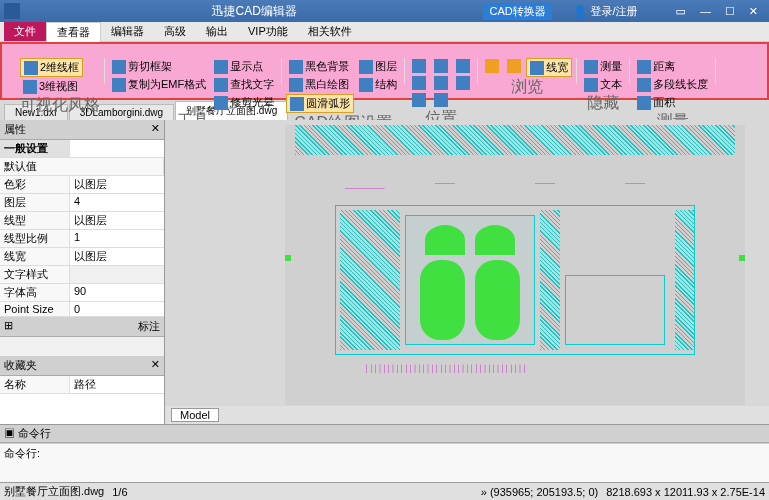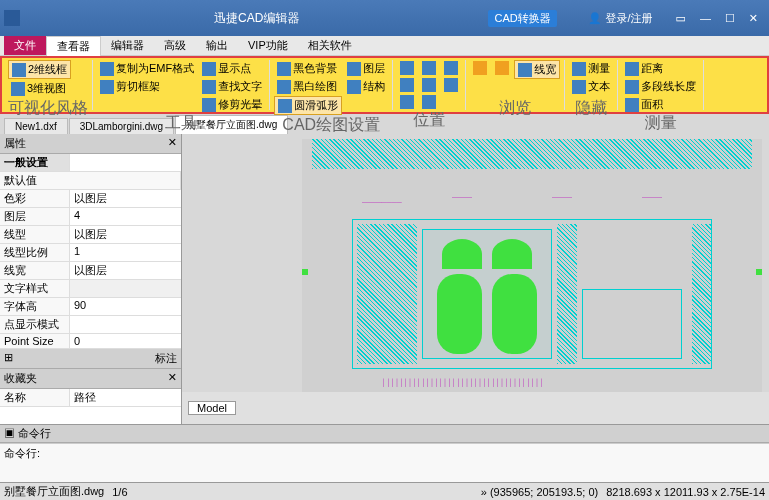--- a/index.html
+++ b/index.html
@@ -1,53 +1,53 @@
 <!DOCTYPE html>
 <html><head>
 <meta charset="utf-8">
 <style>
 *{margin:0;padding:0;box-sizing:border-box;font-family:"Microsoft YaHei",SimSun,sans-serif;font-size:11px}
 body{background:#f0f0f0;width:769px;height:500px;overflow:hidden;display:flex;flex-direction:column}
-.titlebar{height:36px;background:linear-gradient(#4a7ab8,#3a6aa8);display:flex;align-items:center;color:#fff;padding:0 4px}
+.titlebar{height:22px;background:linear-gradient(#4a7ab8,#3a6aa8);display:flex;align-items:center;color:#fff;padding:0 4px}
 .titlebar .logo{width:16px;height:16px;background:#2a5a98;margin-right:6px}
 .titlebar .title{flex:1;text-align:center;font-size:12px}
 .titlebar .tbtn{padding:2px 6px;margin:0 1px;cursor:pointer;color:#fff}
-.titlebar .convert{background:#2b7ed8;border-radius:2px;padding:1px 6px;margin-right:25px}
-.titlebar .login{margin-right:10px}
+.titlebar .convert{background:#2b7ed8;border-radius:2px;padding:1px 6px;margin-right:15px}
+.titlebar .login{margin-right:25px}
 .menubar{height:20px;background:#e8e8e8;display:flex;align-items:center;padding:0 4px;border-bottom:1px solid #ccc}
 .menubar .mfile{background:#be185d;color:#fff;padding:2px 10px}
 .menubar .mtab{padding:2px 10px;cursor:pointer}
 .menubar .mtab.active{background:#fff;border:1px solid #ccc;border-bottom:none}
-.ribbon{height:58px;background:#fde047;border:2px solid #e04040;display:flex;padding:2px;position:relative}
+.ribbon{height:58px;background:#f9a8d4;border:2px solid #e04040;display:flex;padding:14px;position:relative}
 .ribbon-group{display:flex;flex-direction:column;padding:0 4px;border-right:1px solid #ddd}
 .ribbon-group .grp-body{flex:1;display:flex;gap:2px}
 .ribbon-group .grp-label{text-align:center;font-size:16px;color:#666;height:12px}
 .rcol{display:flex;flex-direction:column;gap:1px}
 .rbtn{display:flex;align-items:center;gap:2px;padding:1px 3px;cursor:pointer;white-space:nowrap;font-size:10px}
 .rbtn.sel{background:#fde5a8;border:1px solid #d8a020}
 .rbtn .ico{width:14px;height:14px;background:#4080c0;display:inline-block}
 .doctabs{height:20px;background:#d8d8d8;display:flex;align-items:flex-end;padding:0 4px;gap:1px}
 .doctab{padding:2px 10px;background:#e8e8e8;border:1px solid #bbb;border-bottom:none;font-size:10px;cursor:pointer}
 .doctab.active{background:#fff}
 .main{flex:1;display:flex;overflow:hidden}
-.leftpanel{width:182px;background:#f0f0f0;display:flex;flex-direction:column;border-right:1px solid #999}
+.leftpanel{width:165px;background:#f0f0f0;display:flex;flex-direction:column;border-right:1px solid #999}
 .panel-hdr{background:#d0d0d0;padding:2px 4px;font-size:11px;border-bottom:1px solid #aaa;display:flex;justify-content:space-between}
 .prop-row{display:flex;border-bottom:1px solid #ddd;font-size:10px}
 .prop-row .pk{width:70px;padding:1px 4px;background:#f8f8f8;border-right:1px solid #ddd}
 .prop-row .pv{flex:1;padding:1px 4px;background:#fff}
 .prop-row.hdr{background:#e0e0e0}
 .prop-row.hdr .pk{background:#e0e0e0;font-weight:bold}
 .canvas-area{flex:1;display:flex;flex-direction:column;background:#fff}
 .canvas{flex:1;background:#d8d8d8;position:relative;overflow:hidden}
 .drawing{position:absolute;left:120px;top:5px;width:460px;height:280px;background:#d0d0d0}
 .drawing .frame{position:absolute;border:1px solid #00d0d0}
 .drawing .fill{position:absolute;background:repeating-linear-gradient(45deg,#00d0d0 0,#00d0d0 1px,transparent 1px,transparent 3px)}
 .drawing .txt{position:absolute;color:#c040c0;font-size:7px}
 .drawing .grn{position:absolute;background:#40e040}
-.modeltab{height:32px;background:#e0e0e0;padding:1px 6px;font-size:10px;display:flex;align-items:center}
+.modeltab{height:18px;background:#e0e0e0;padding:1px 6px;font-size:10px;display:flex;align-items:center}
 .modeltab .mt{background:#fff;border:1px solid #999;padding:0 8px}
 .cmdpanel{height:58px;background:#f8f8f8;border-top:1px solid #999;display:flex;flex-direction:column;font-size:10px}
 .cmd-hdr{background:#d0d0d0;padding:1px 4px;border-bottom:1px solid #aaa}
 .cmd-body{flex:1;padding:2px 4px;font-family:monospace;font-size:10px;overflow:hidden;white-space:pre-line}
 .cmd-input{padding:2px 4px;border-top:1px solid #ccc;display:flex}
 .statusbar{height:18px;background:#e0e0e0;border-top:1px solid #999;display:flex;align-items:center;padding:0 4px;font-size:10px;gap:8px}
 .statusbar .sfill{flex:1}
 </style>
 </head>
 <body>
@@ -87,25 +87,25 @@
           </div>
     </div>
       </div>
     <div class="grp-label">可视化风格</div>
   </div>
   <div class="ribbon-group">
     <div class="grp-body">
       <div class="rcol">
         <div class="rbtn">
             <span class="ico"></span>
+            <span>剪切框架</span>
+          </div>
+        <div class="rbtn">
+            <span class="ico"></span>
             <span>复制为EMF格式</span>
-          </div>
-        <div class="rbtn">
-            <span class="ico"></span>
-            <span>剪切框架</span>
           </div>
       </div>
       <div class="rcol">
         <div class="rbtn">
             <span class="ico"></span>
             <span>显示点</span>
           </div>
         <div class="rbtn">
             <span class="ico"></span>
             <span>查找文字</span>
@@ -278,24 +278,20 @@
         <div class="prop-row">
           <div class="pk">线宽</div>
           <div class="pv">以图层</div>
         </div>
         <div class="prop-row">
           <div class="pk">文字样式</div>
         </div>
         <div class="prop-row">
           <div class="pk">字体高</div>
           <div class="pv">90</div>
-        </div>
-        <div class="prop-row">
-          <div class="pk">点显示模式</div>
-          <div class="pv"></div>
         </div>
         <div class="prop-row">
           <div class="pk">Point Size</div>
           <div class="pv">0</div>
         </div>
       </div>
     <div class="panel-hdr">⊞ <span>标注</span></div>
     <div style="flex:1"></div>
     <div class="panel-hdr">
         <span>收藏夹</span>

